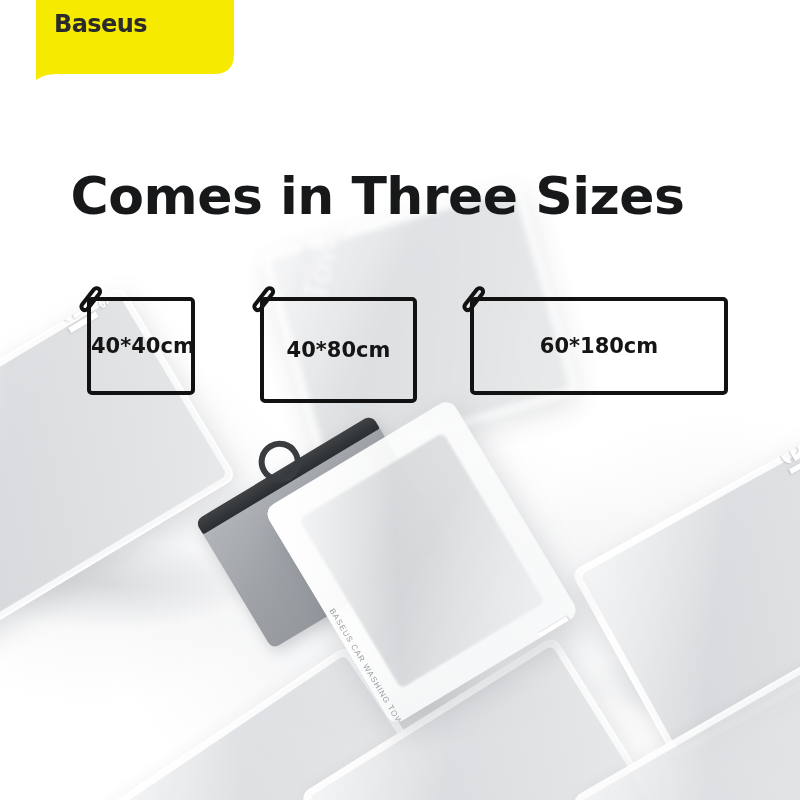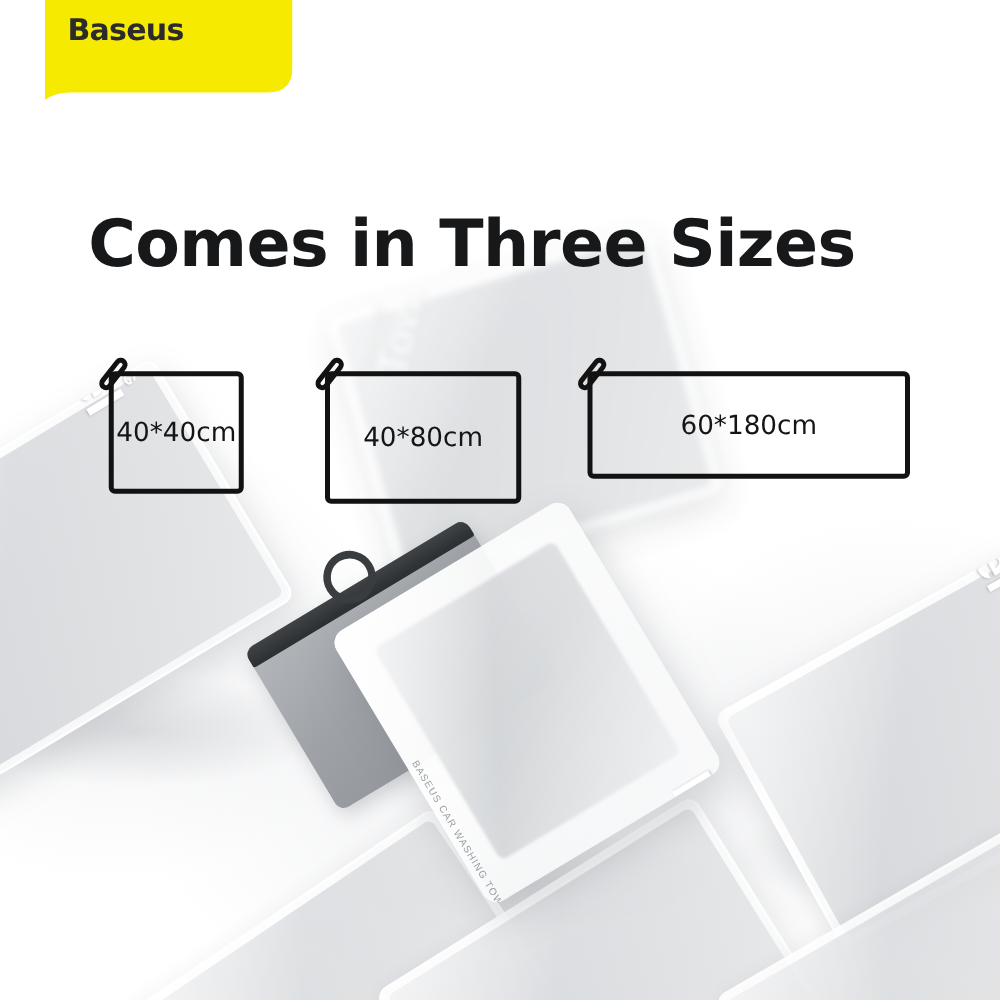--- a/index.html
+++ b/index.html
@@ -315,21 +315,21 @@
     background: transparent;
   }
   .size-box .size-label {
     position: absolute;
     left: 0;
     right: 0;
     top: 50%;
     transform: translateY(-50%);
     text-align: center;
     font-size: 21px;
-    font-weight: 400;
+    font-weight: 700;
     color: #151515;
     font-family: "DejaVu Sans", sans-serif;
     white-space: nowrap;
   }
   .hang-loop {
     position: absolute;
     width: 11px;
     height: 30px;
     box-sizing: border-box;
     border: 4px solid #121212;
@@ -431,18 +431,18 @@
     <div class="size-box" style="left:87px; top:297px; width:108px; height:98px;">
       <span class="size-label">40*40cm</span>
     </div>
 
     <div class="hang-loop" style="left:249px; top:281px;"></div>
     <div class="size-box" style="left:260px; top:297px; width:157px; height:106px;">
       <span class="size-label">40*80cm</span>
     </div>
 
     <div class="hang-loop" style="left:459px; top:281px;"></div>
-    <div class="size-box" style="left:470px; top:297px; width:258px; height:86px;">
+    <div class="size-box" style="left:470px; top:297px; width:258px; height:98px;">
       <span class="size-label">60*180cm</span>
     </div>
   </div>
 
 </div>
 
 </body></html>

